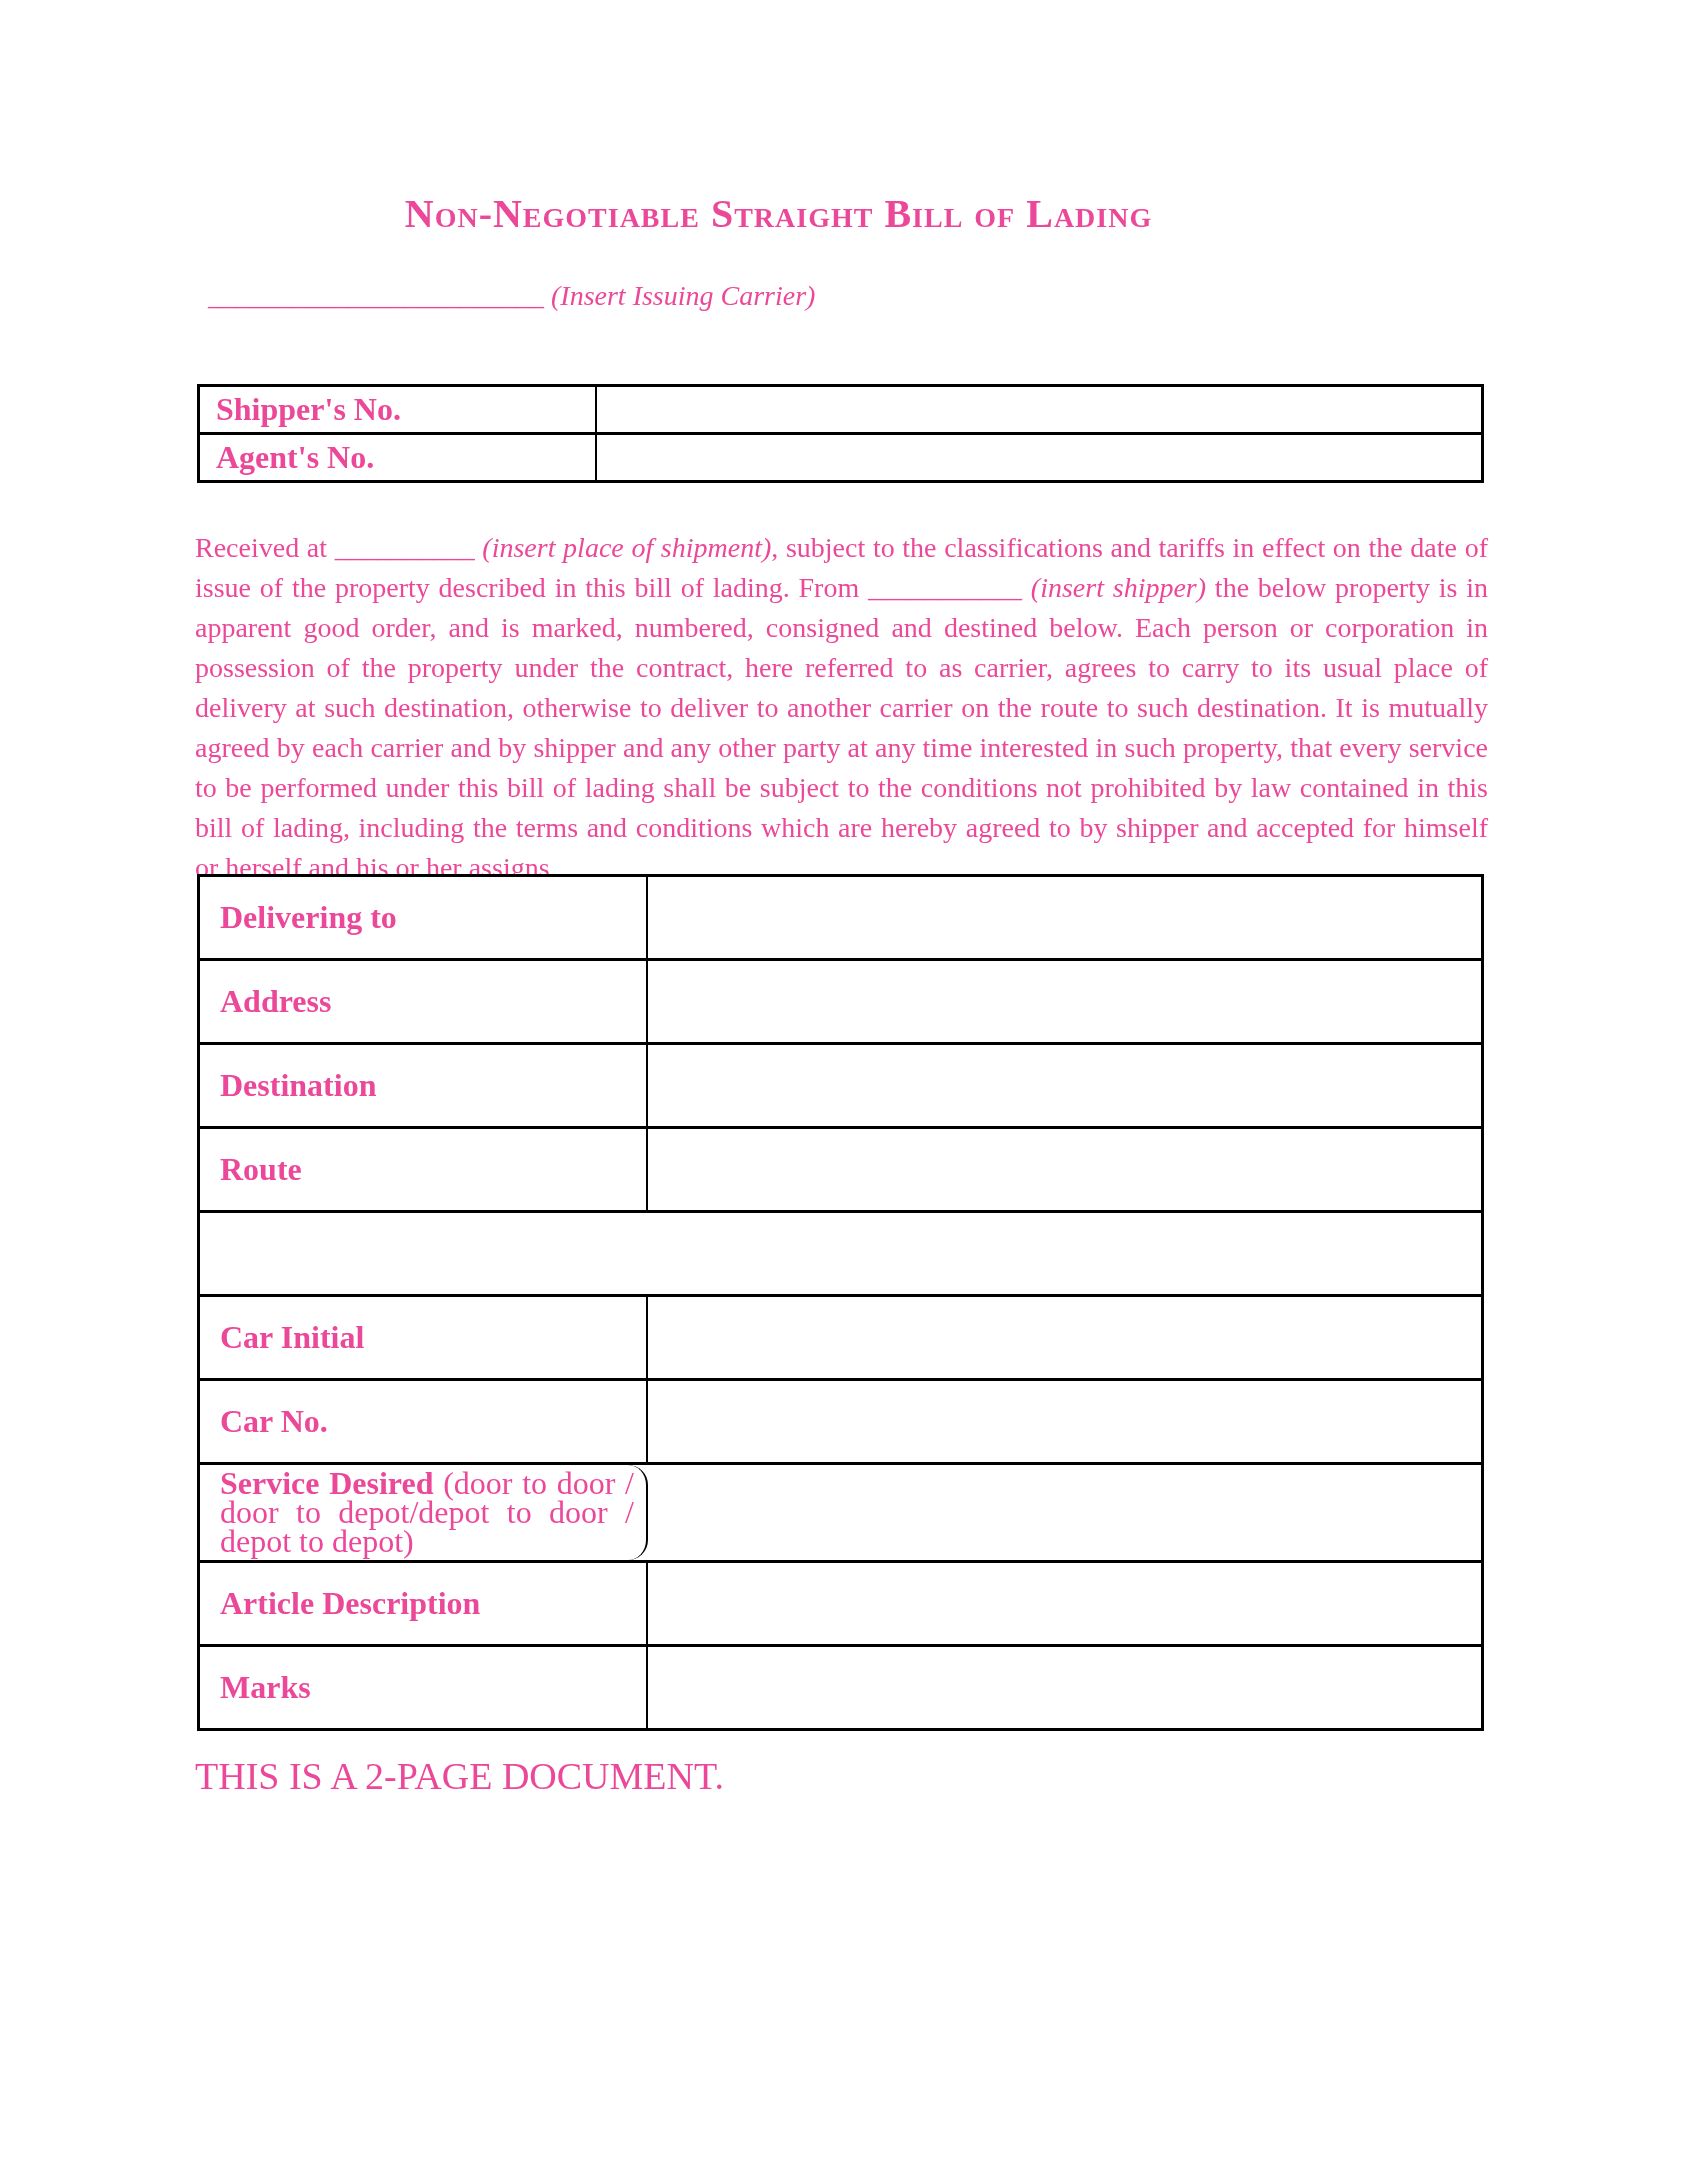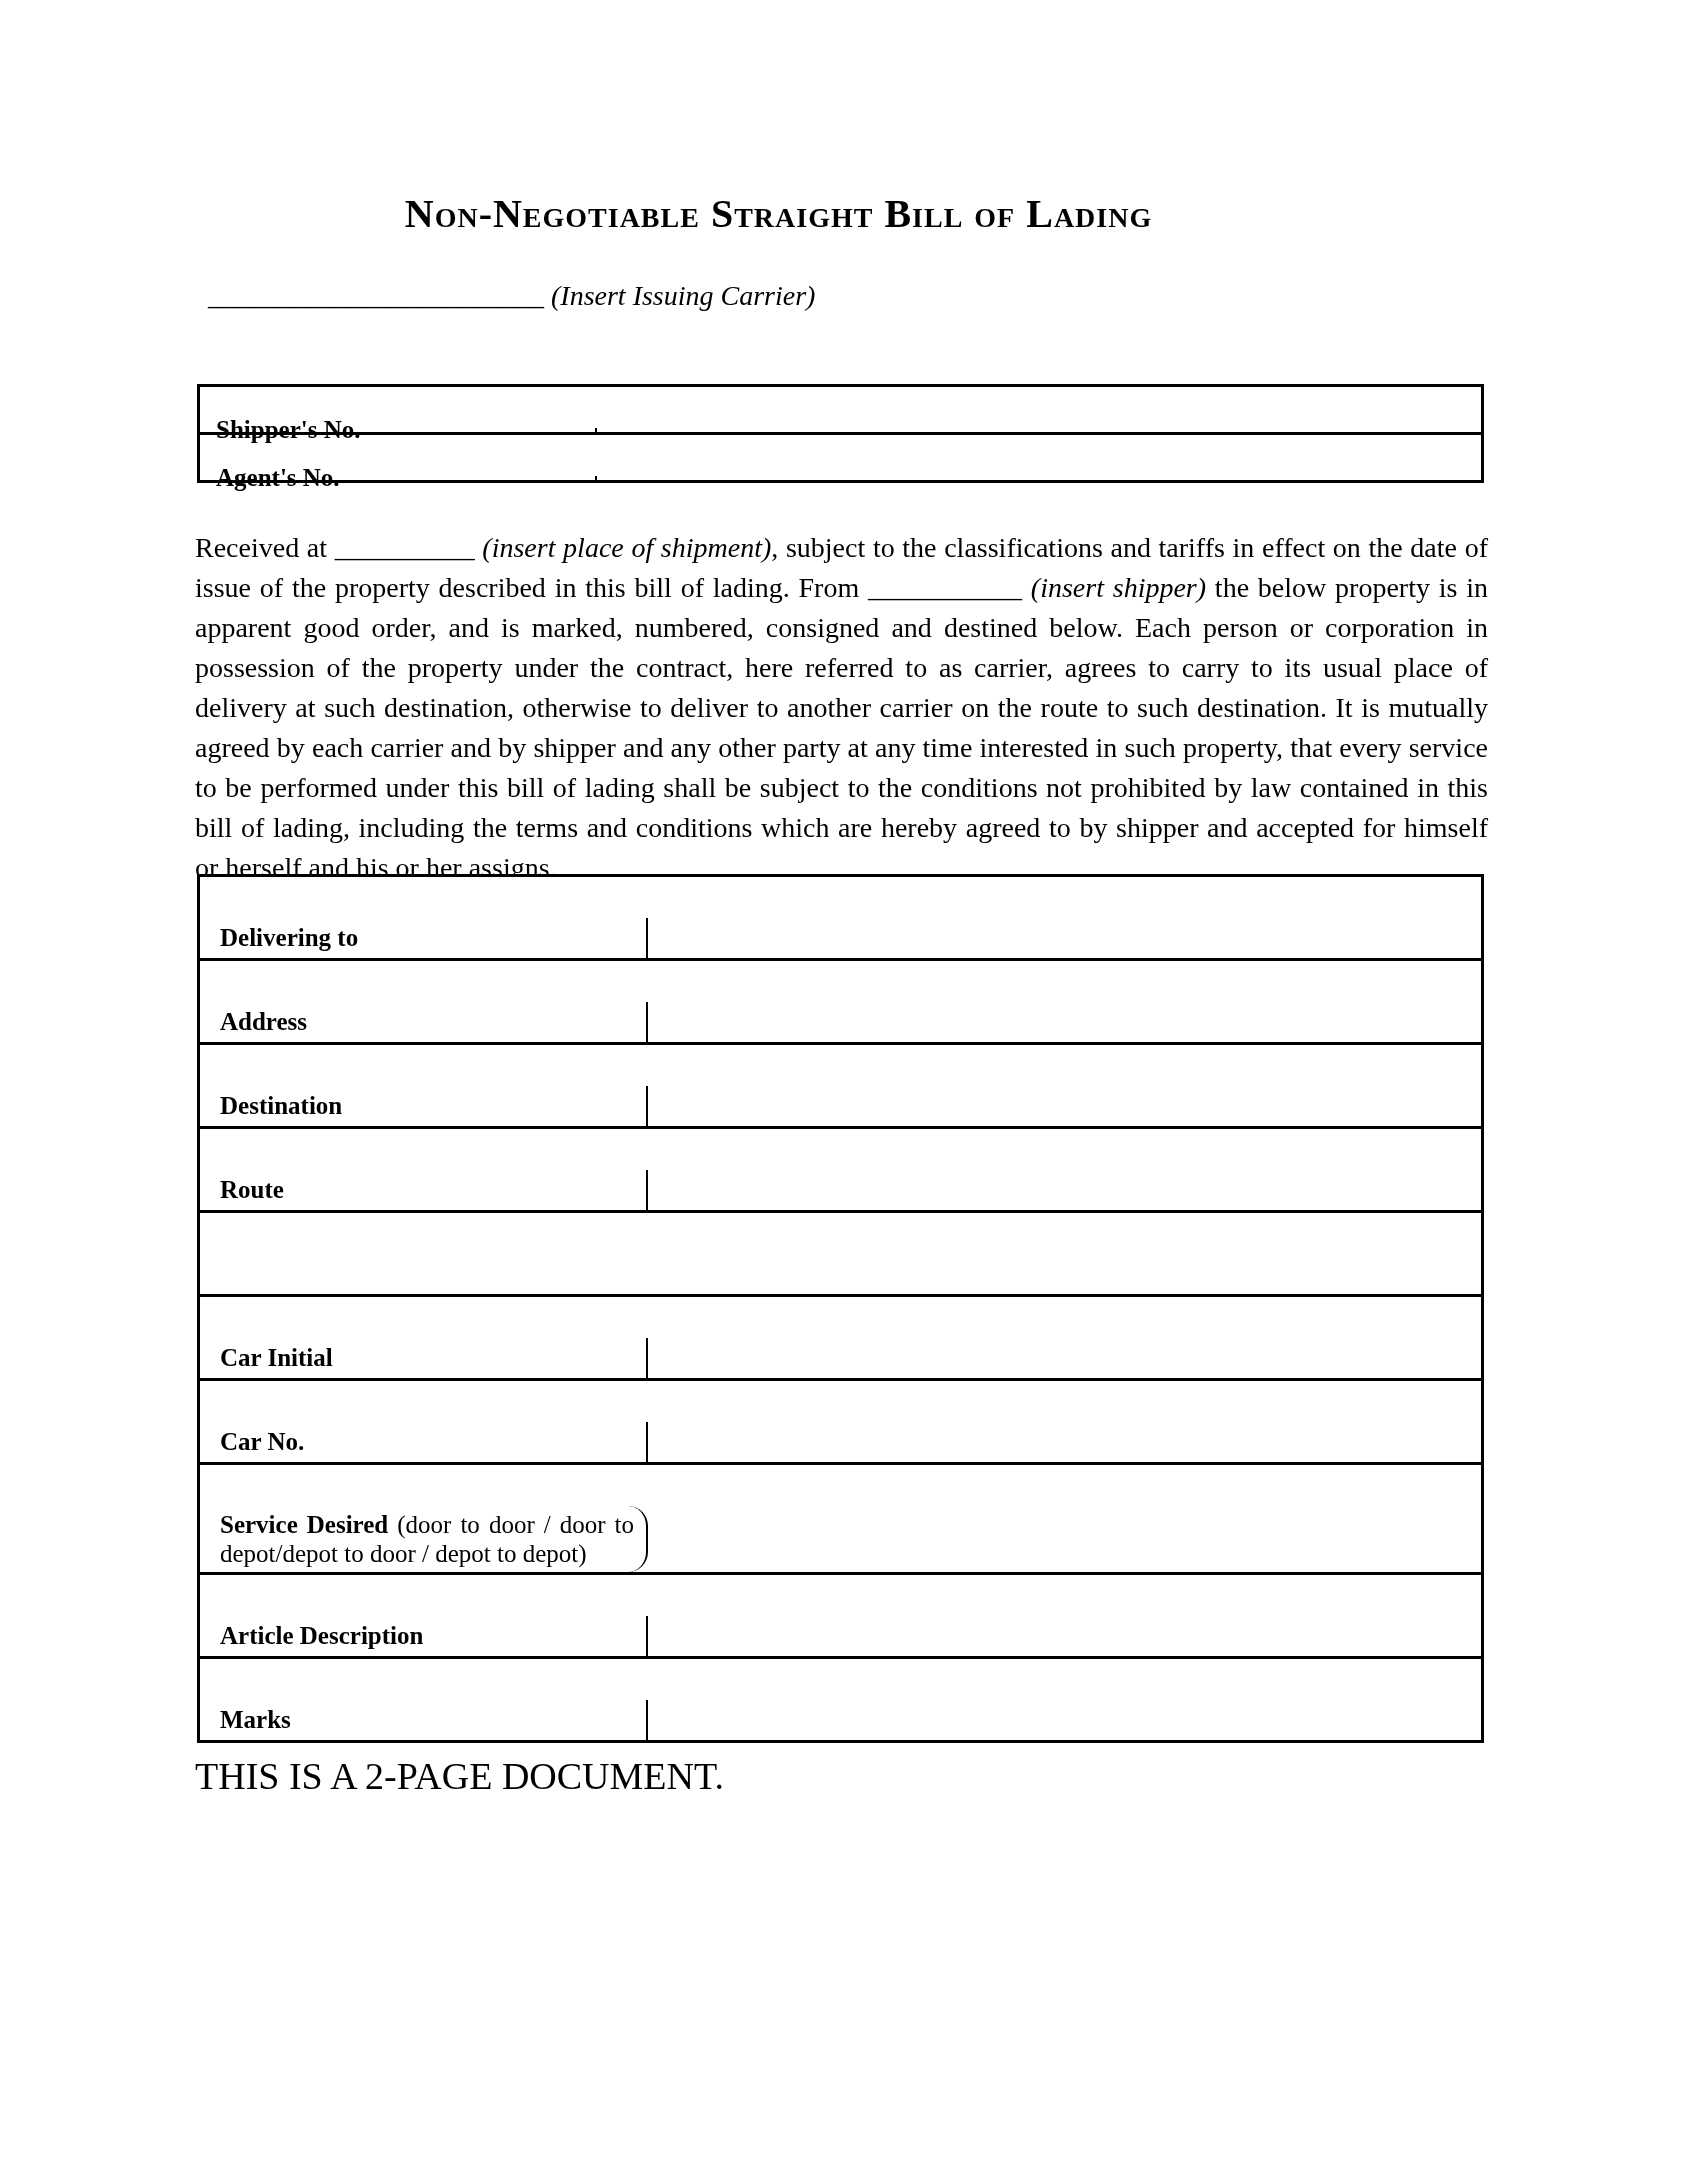--- a/index.html
+++ b/index.html
@@ -5,21 +5,21 @@
   html, body {
     margin: 0;
     padding: 0;
     background: #ffffff;
   }
   .page {
     position: relative;
     width: 1557px;
     height: 2178px;
     background: #ffffff;
-    color: #000000;
+    color: #ec4899;
     font-family: "Liberation Serif", serif;
     overflow: hidden;
   }
 
   
   .doc-title {
     position: absolute;
     left: 0;
     right: 0;
     top: 190px;
@@ -60,22 +60,21 @@
   }
   .grid-table .row:last-child {
     border-bottom: none;
     justify-content: center;
   }
   .grid-table .label-cell {
     display: flex;
     align-items: center;
     border-right: 2px solid #000;
     box-sizing: border-box;
-    font-size: 25px;
-    margin-top: 41px;
+    font-size: 32px;
   }
   .grid-table .value-cell {
     flex: 1;
   }
   .grid-table .label-text {
     width: 100%;
   }
 
   
   .ref-table { top: 384px; }

